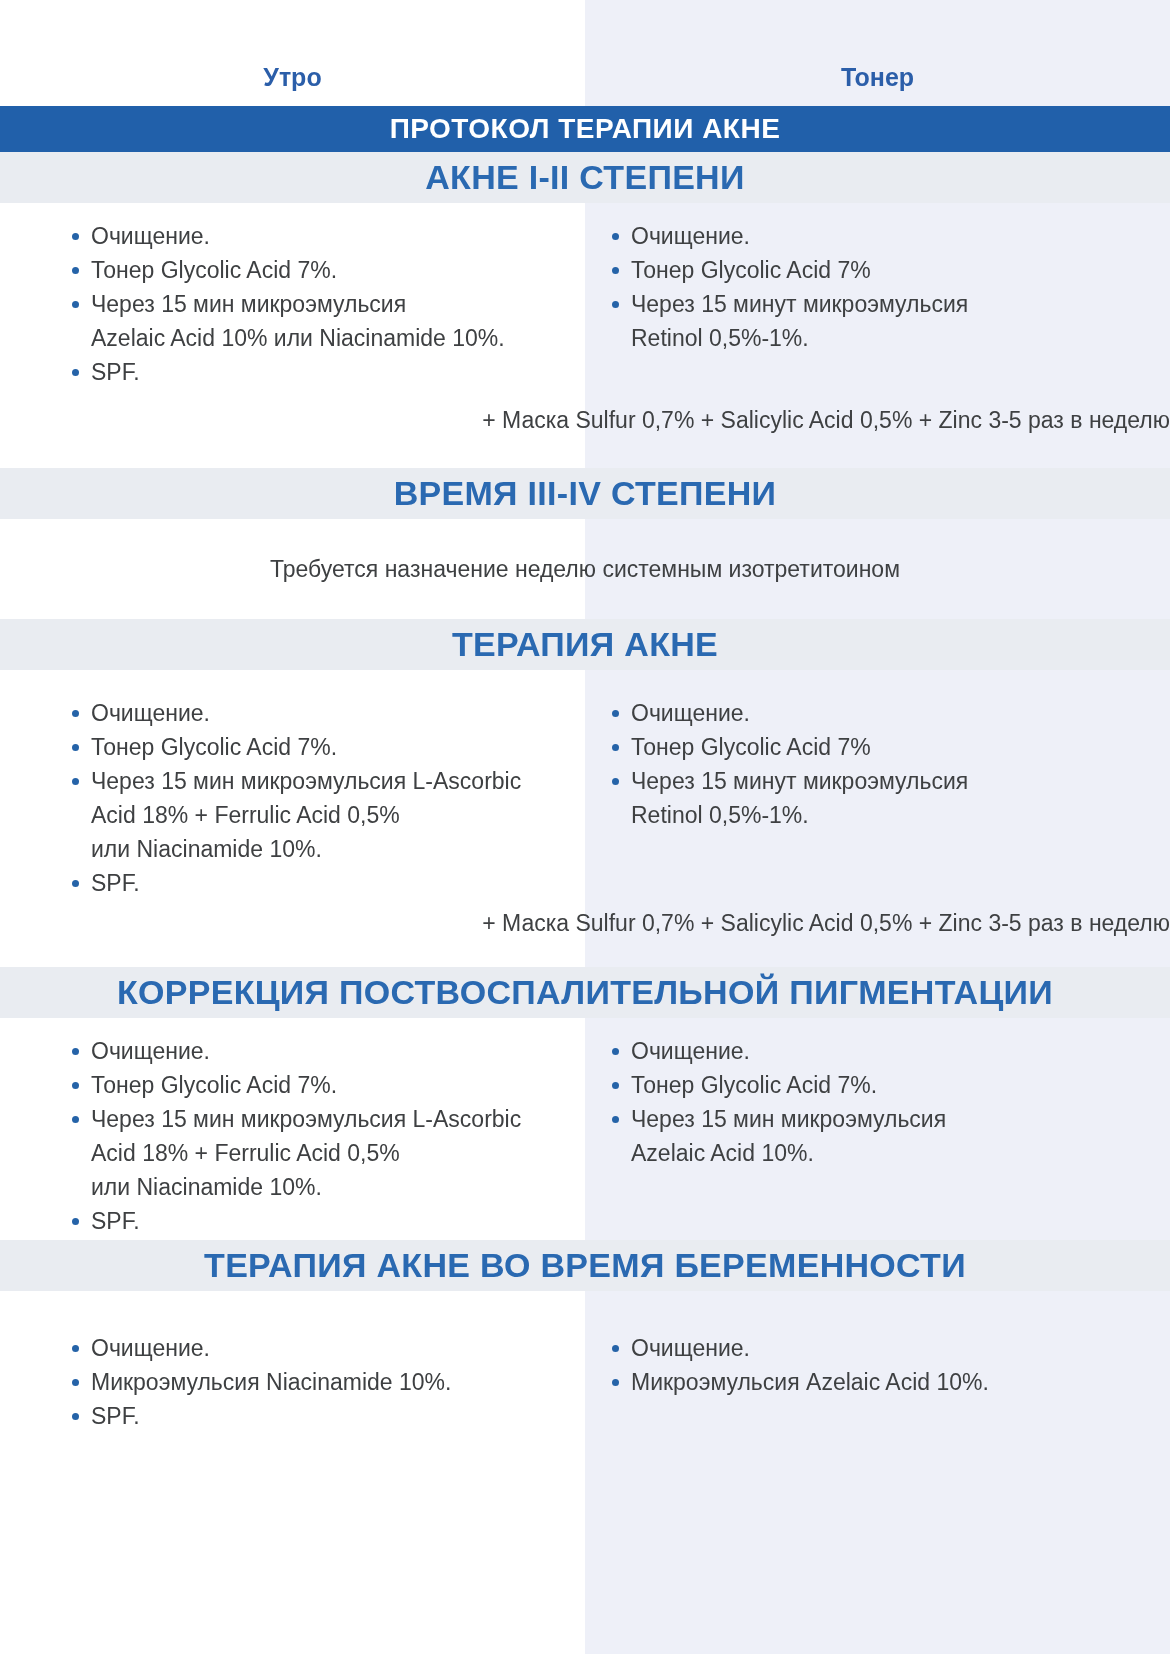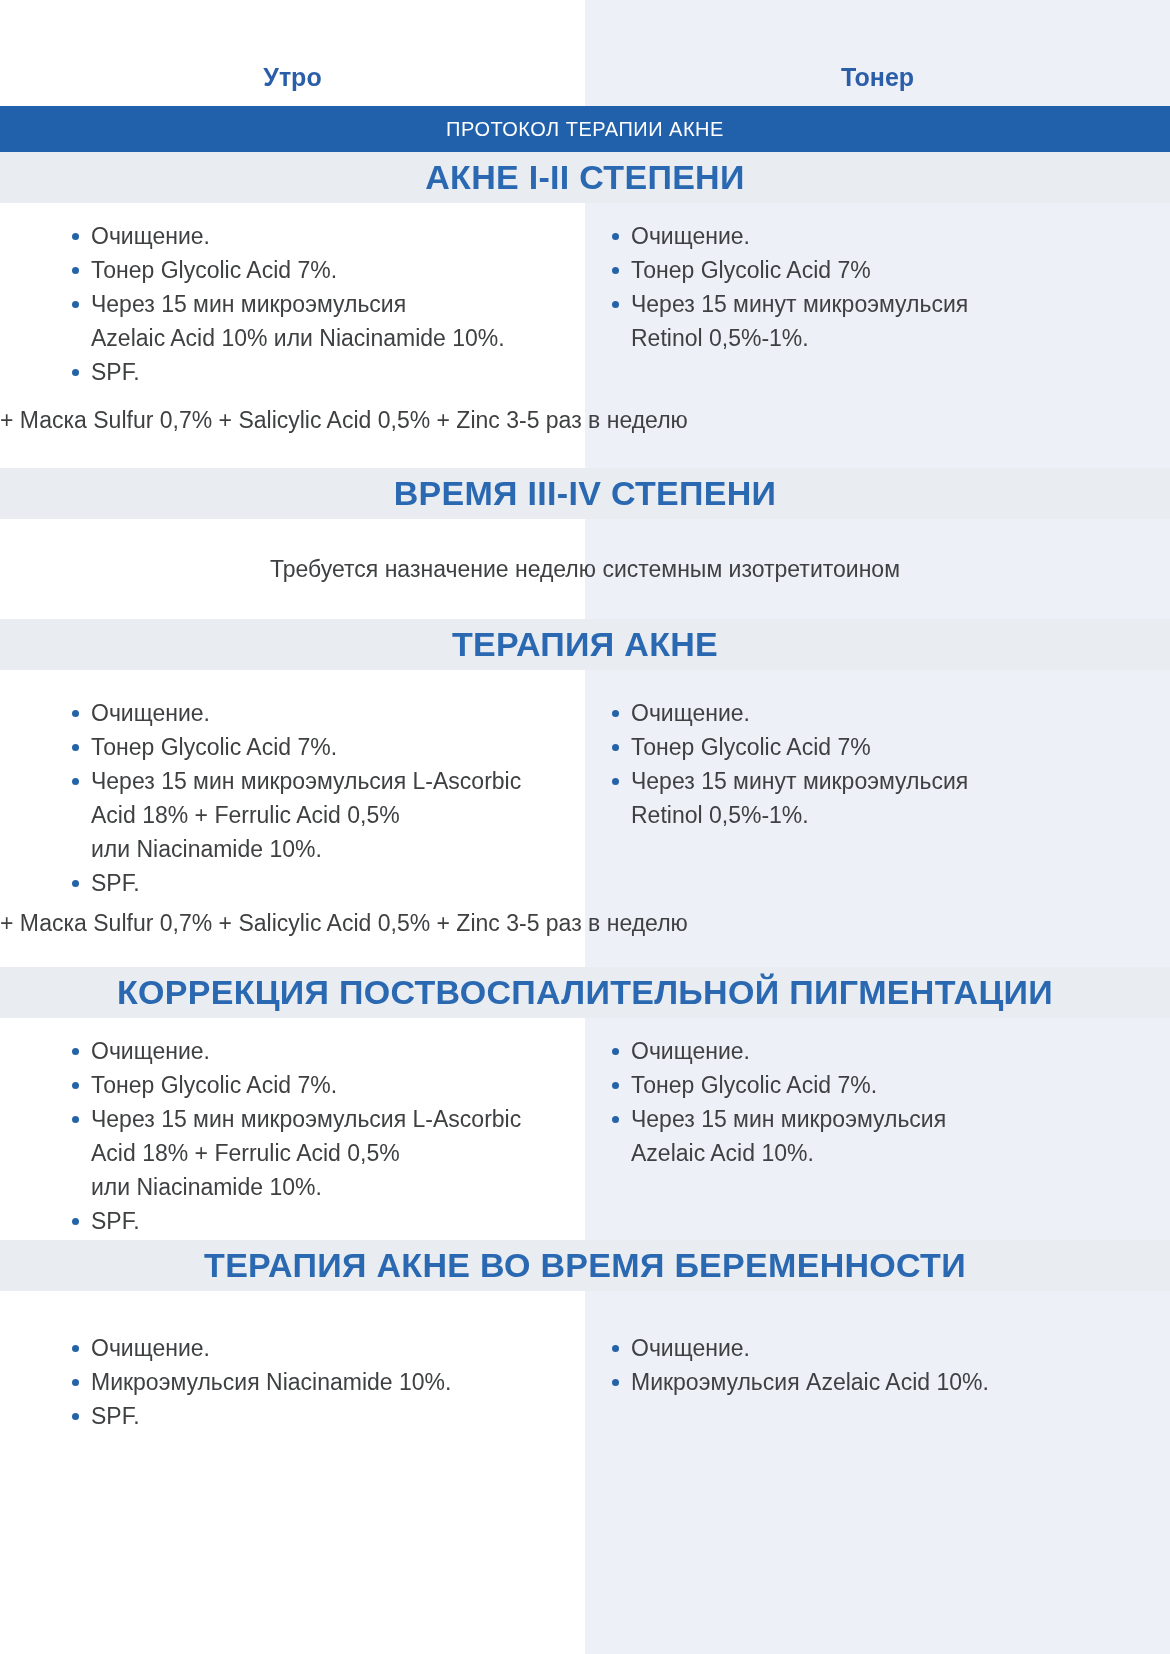--- a/index.html
+++ b/index.html
@@ -37,21 +37,21 @@
     color:var(--column_header_text);
     font-size:25px;font-weight:bold;
   }
   .banner{
     height:46px;flex:0 0 46px;
     background:var(--banner_bg);
     display:flex;align-items:center;justify-content:center;
   }
   .banner-text{
     color:var(--banner_text);
-    font-size:20px;font-weight:normal;letter-spacing:0.5px;
+    font-size:28px;font-weight:bold;letter-spacing:0.5px;
   }
   .band{
     height:51px;flex:0 0 51px;
     background:var(--band_bg);
     display:flex;align-items:center;justify-content:center;
   }
   .band-text{
     color:var(--heading_text);
     font-size:34px;font-weight:bold;letter-spacing:0.3px;
   }
@@ -76,21 +76,21 @@
     font-size:23px;line-height:34px;color:var(--body_text);
   }
   .dot{
     flex:0 0 7px;width:7px;height:7px;border-radius:50%;
     background:var(--bullet);
     margin-top:14px;margin-right:12px;
   }
   .li-text{white-space:pre-line;}
   .note{
     margin-top:14px;
-    text-align:left;
+    text-align:right;
     font-size:23px;line-height:34px;color:var(--body_text);
   }
   .c3 .note{margin-top:6px;}
   .center-text{
     font-size:23px;color:var(--body_text);
     text-align:center;
   }
 </style>
 </head>
 <body>

